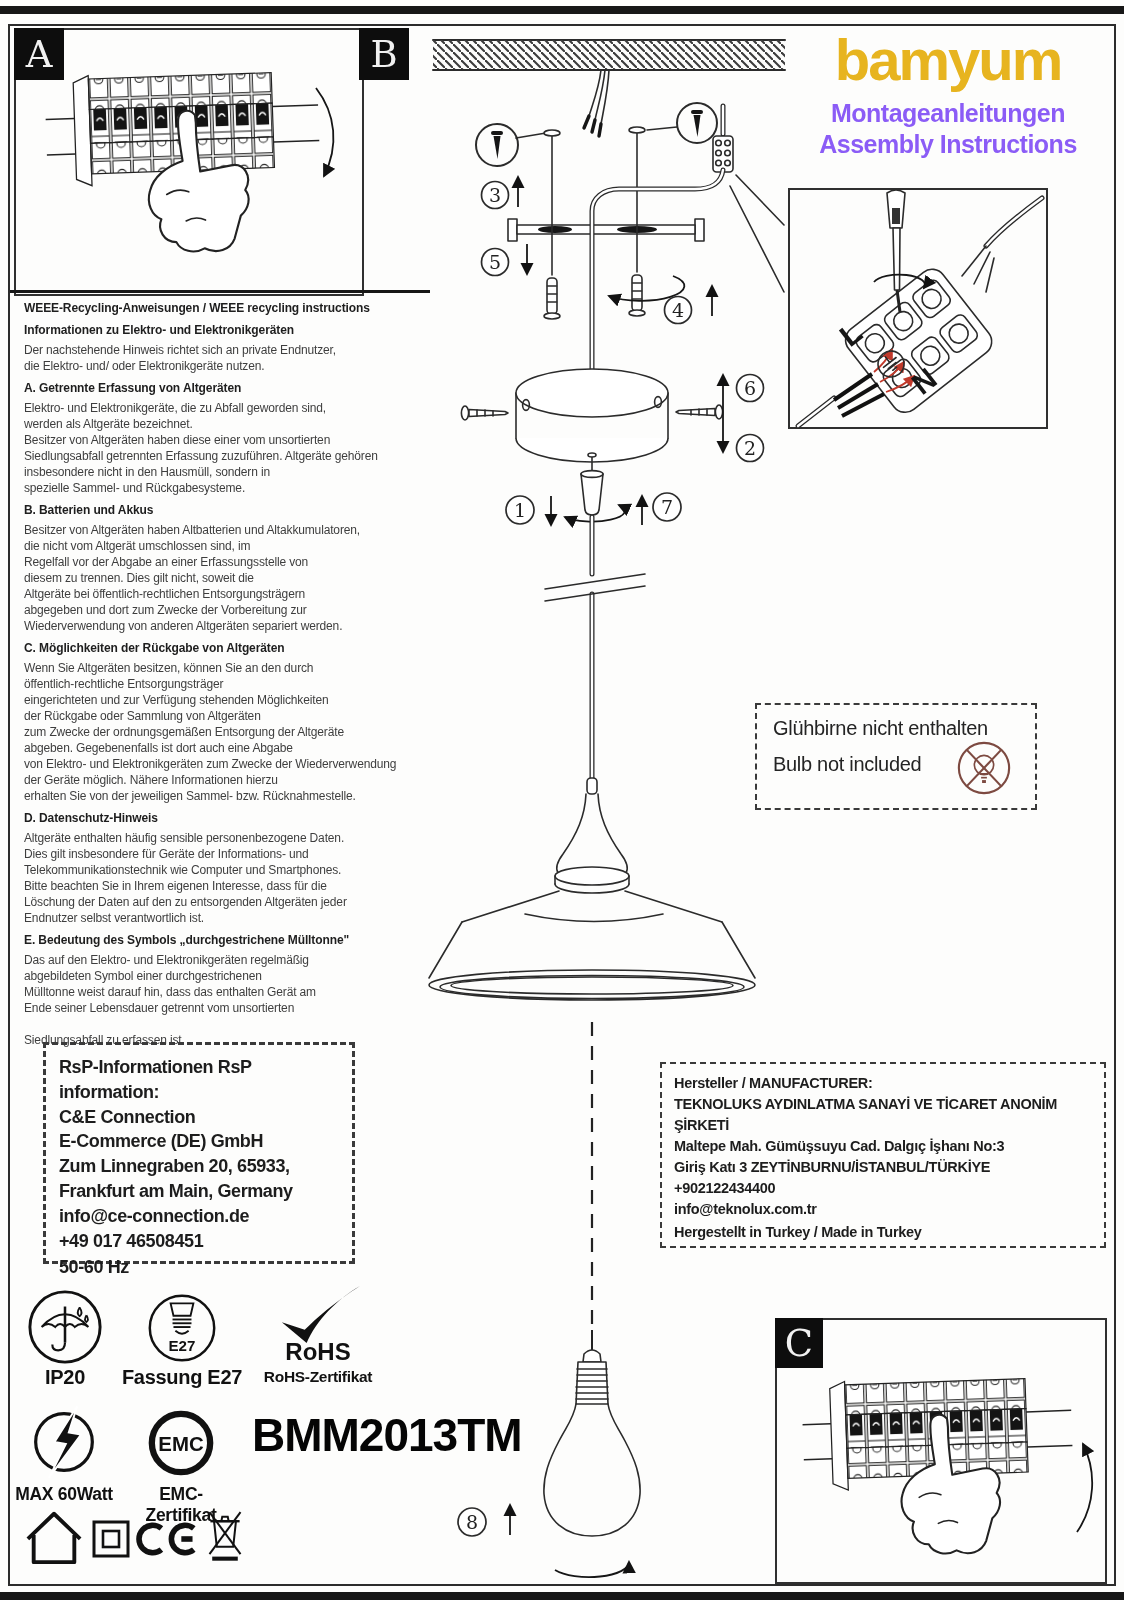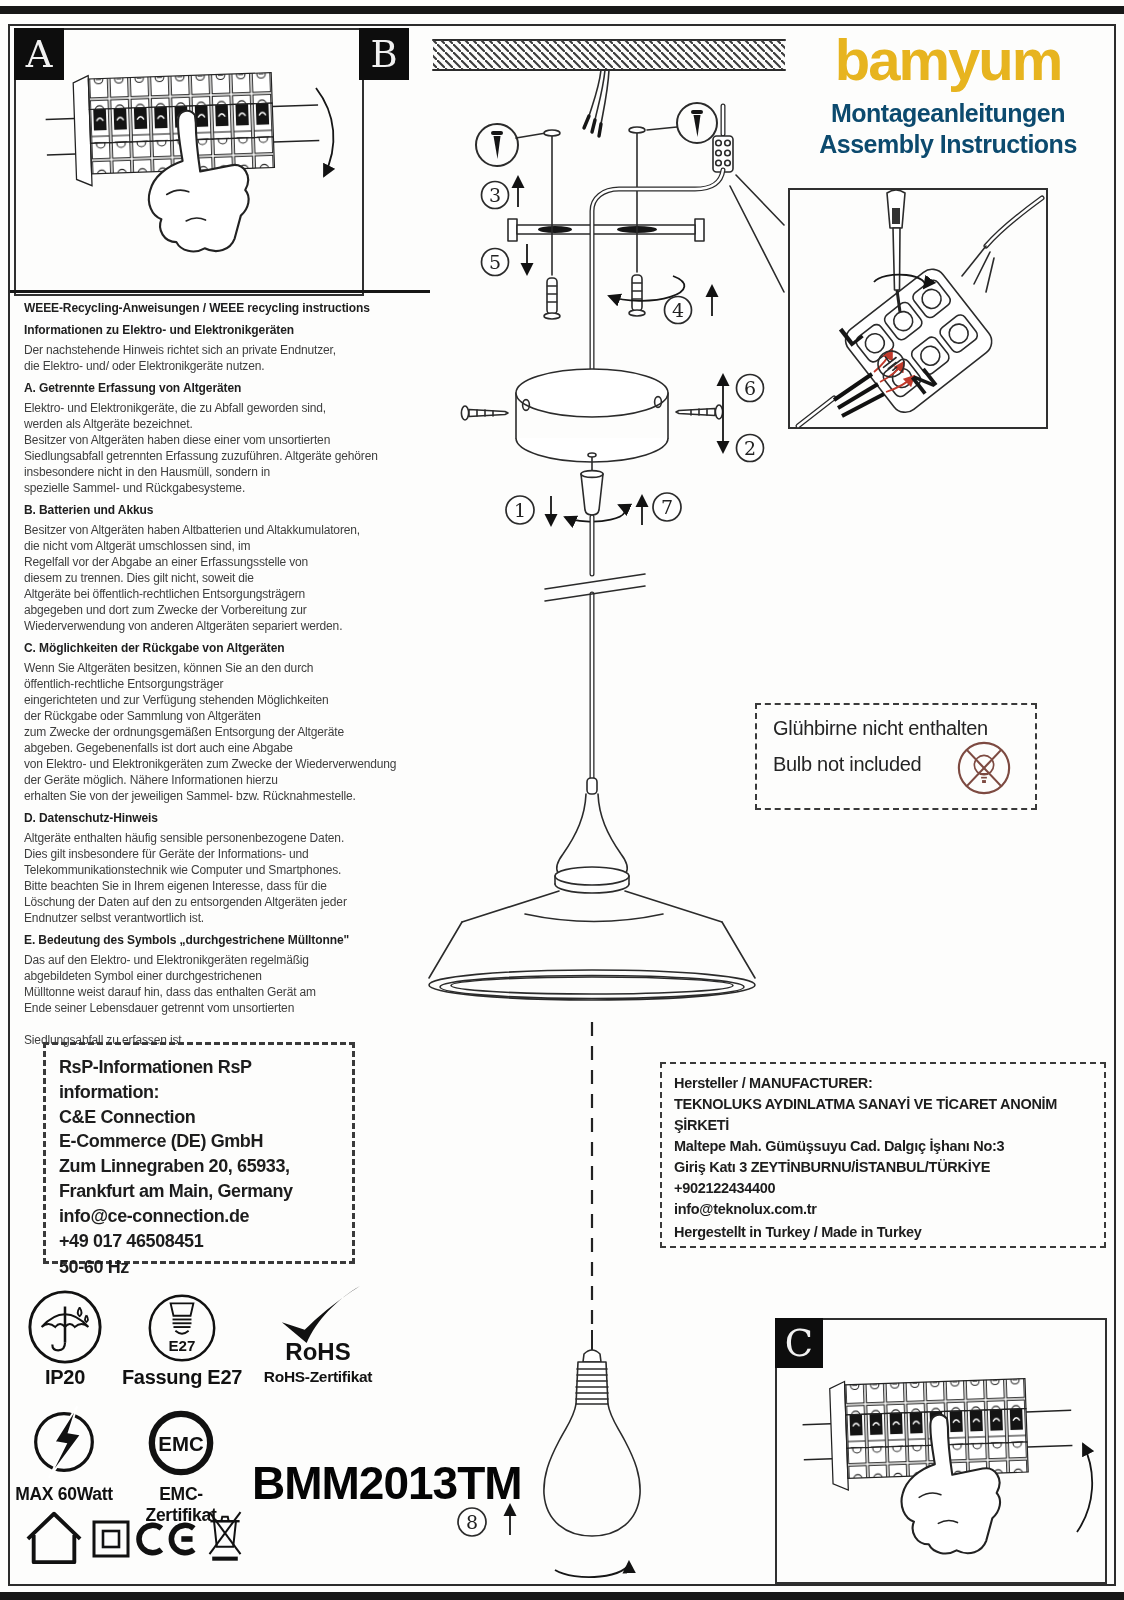--- a/index.html
+++ b/index.html
@@ -6,21 +6,21 @@
   body{width:1124px;height:1600px;position:relative;background:#fdfdfc;overflow:hidden;
        font-family:"Liberation Sans",sans-serif;color:#1e1e1e;}
   .abs{position:absolute;}
   .bar{left:0;width:1124px;height:8px;background:#171717;}
   .page{left:8px;top:24px;width:1104px;height:1558px;border:2px solid #2c2c2c;}
   .panel{border:2px solid #303030;background:transparent;}
   .plabel{width:50px;height:52px;background:#0d0d0d;color:#f1f1f1;
           font-family:"DejaVu Serif",serif;font-size:37px;display:flex;
           align-items:center;justify-content:center;}
   .brand{font-weight:800;font-size:58px;letter-spacing:-2px;color:#e7b41f;text-align:center;line-height:60px;}
-  .subs{font-weight:700;font-size:25px;line-height:31px;text-align:center;color:#0c4a6e;letter-spacing:-0.5px;}
+  .subs{font-weight:700;font-size:25px;line-height:31px;text-align:center;color:#8b5cf6;letter-spacing:-0.5px;}
   .weee{width:404px;}
   .wt{font-weight:700;font-size:12px;letter-spacing:-0.1px;margin-bottom:8px;}
   .wh{font-weight:700;font-size:12px;letter-spacing:-0.1px;margin:7px 0 5px 0;}
   .wb{font-size:12px;line-height:16px;letter-spacing:-0.15px;color:#3e3e3e;white-space:pre-line;}
   .dashedbox{border:2.5px dashed #3a3a3a;}
   .bulbline{font-size:20px;letter-spacing:-0.3px;color:#242424;}
   .rsp{font-weight:700;font-size:18px;line-height:24.8px;letter-spacing:-0.4px;color:#1d1d1d;}
   .mfr{font-weight:700;font-size:14.5px;line-height:21px;letter-spacing:-0.3px;color:#1d1d1d;}
   .certlbl{font-weight:700;text-align:center;letter-spacing:-0.3px;color:#111;}
   .model{font-weight:800;font-size:46px;letter-spacing:-1px;color:#050505;}
@@ -494,21 +494,21 @@
   <path d="M50 4 L26 42 L38 44 L20 80 L54 34 L41 32 Z" fill="#111" stroke="#fff" stroke-width="2"></path>
 </svg>
 <div class="abs certlbl" style="left:14px;top:1484px;width:100px;font-size:17.5px">MAX 60Watt</div>
 
 <svg class="abs" style="left:146px;top:1408px" viewBox="0 0 72 72" width="70" height="70">
   <circle cx="36" cy="36" r="30" fill="none" stroke="#111" stroke-width="6.5"></circle>
   <text x="36" y="44" text-anchor="middle" font-weight="700" font-size="21" fill="#111">EMC</text>
 </svg>
 <div class="abs certlbl" style="left:124px;top:1484px;width:114px;font-size:17.5px">EMC-Zertifikat</div>
 
-<div class="abs model" style="left:252px;top:1456px">BMM2013TM</div>
+<div class="abs model" style="left:252px;top:1408px">BMM2013TM</div>
 
 <svg class="abs" style="left:22px;top:1506px" viewBox="0 0 66 62" width="64" height="60">
   <g stroke="#111" fill="none" stroke-width="4" stroke-linejoin="round">
     <path d="M6 34 L33 8 L60 34"></path>
     <path d="M12 30 L12 58 L54 58 L54 30"></path>
   </g>
 </svg>
 <svg class="abs" style="left:92px;top:1520px" viewBox="0 0 38 38" width="38" height="38">
   <rect x="2" y="2" width="34" height="34" fill="none" stroke="#111" stroke-width="3"></rect>
   <rect x="11" y="11" width="16" height="16" fill="none" stroke="#111" stroke-width="2.6"></rect>

